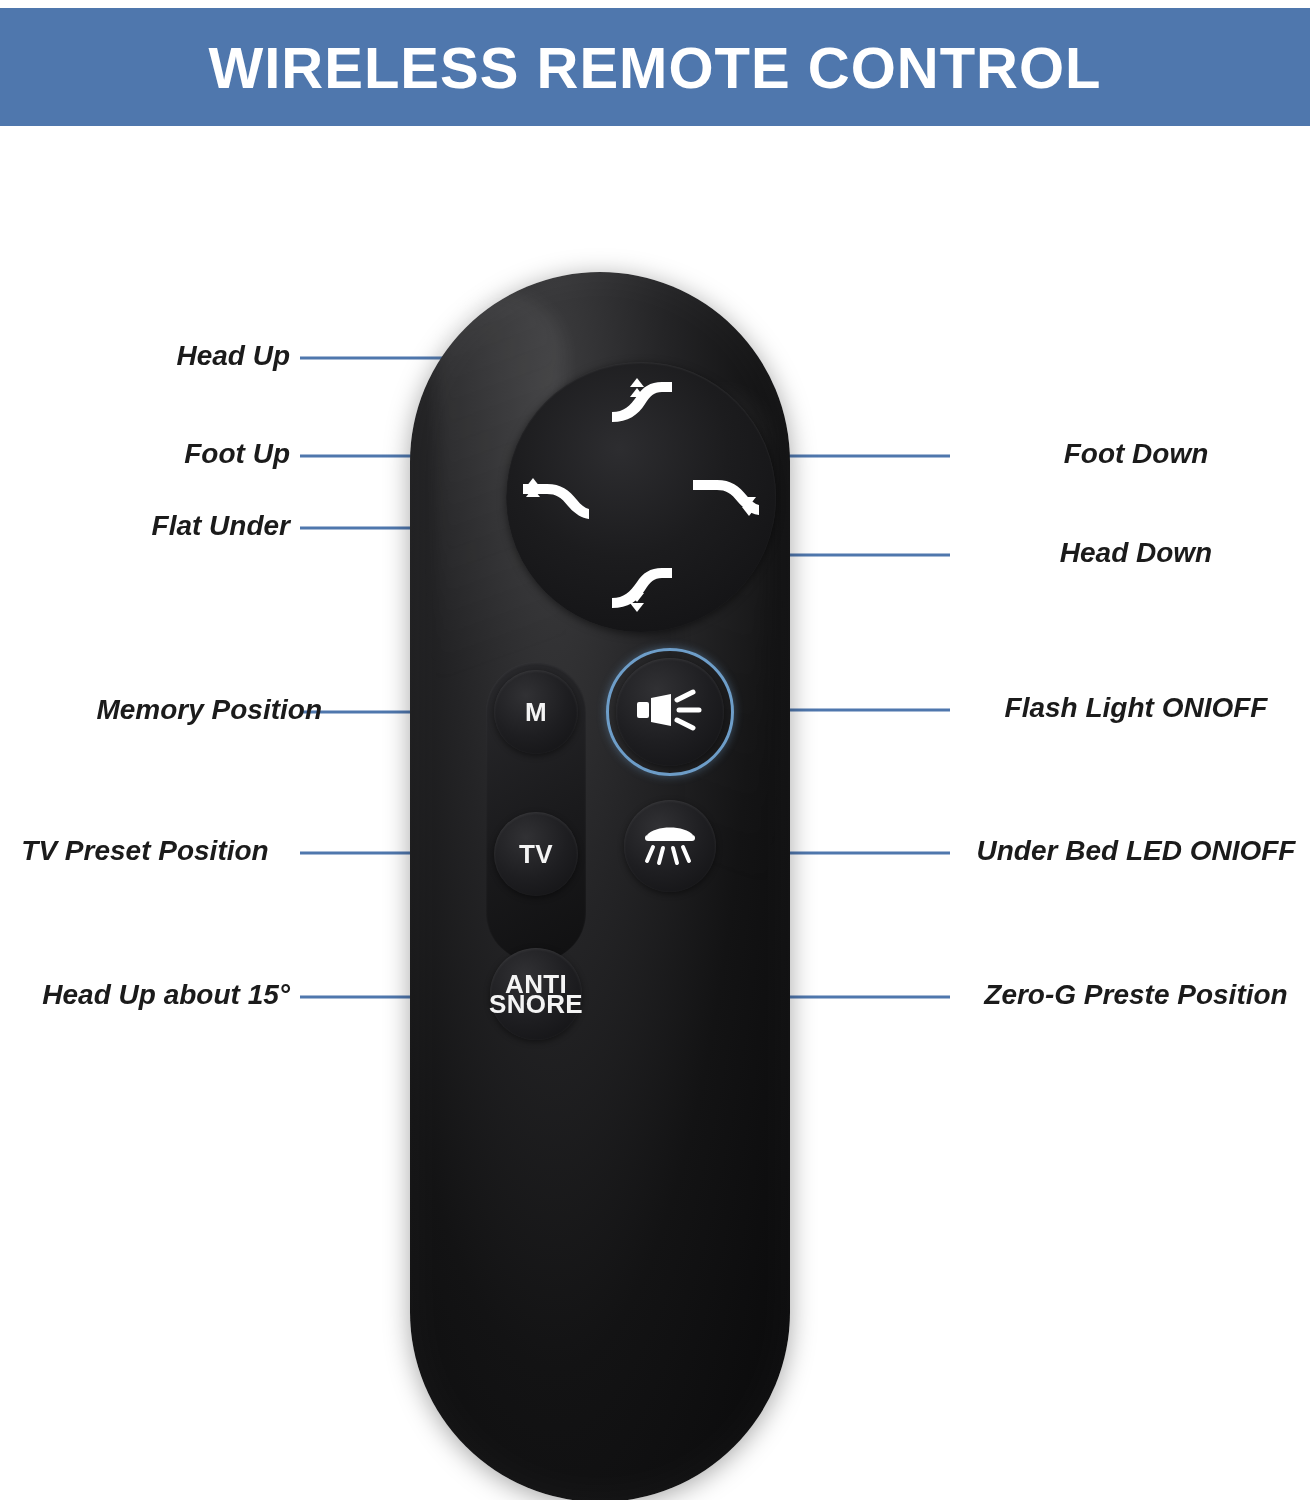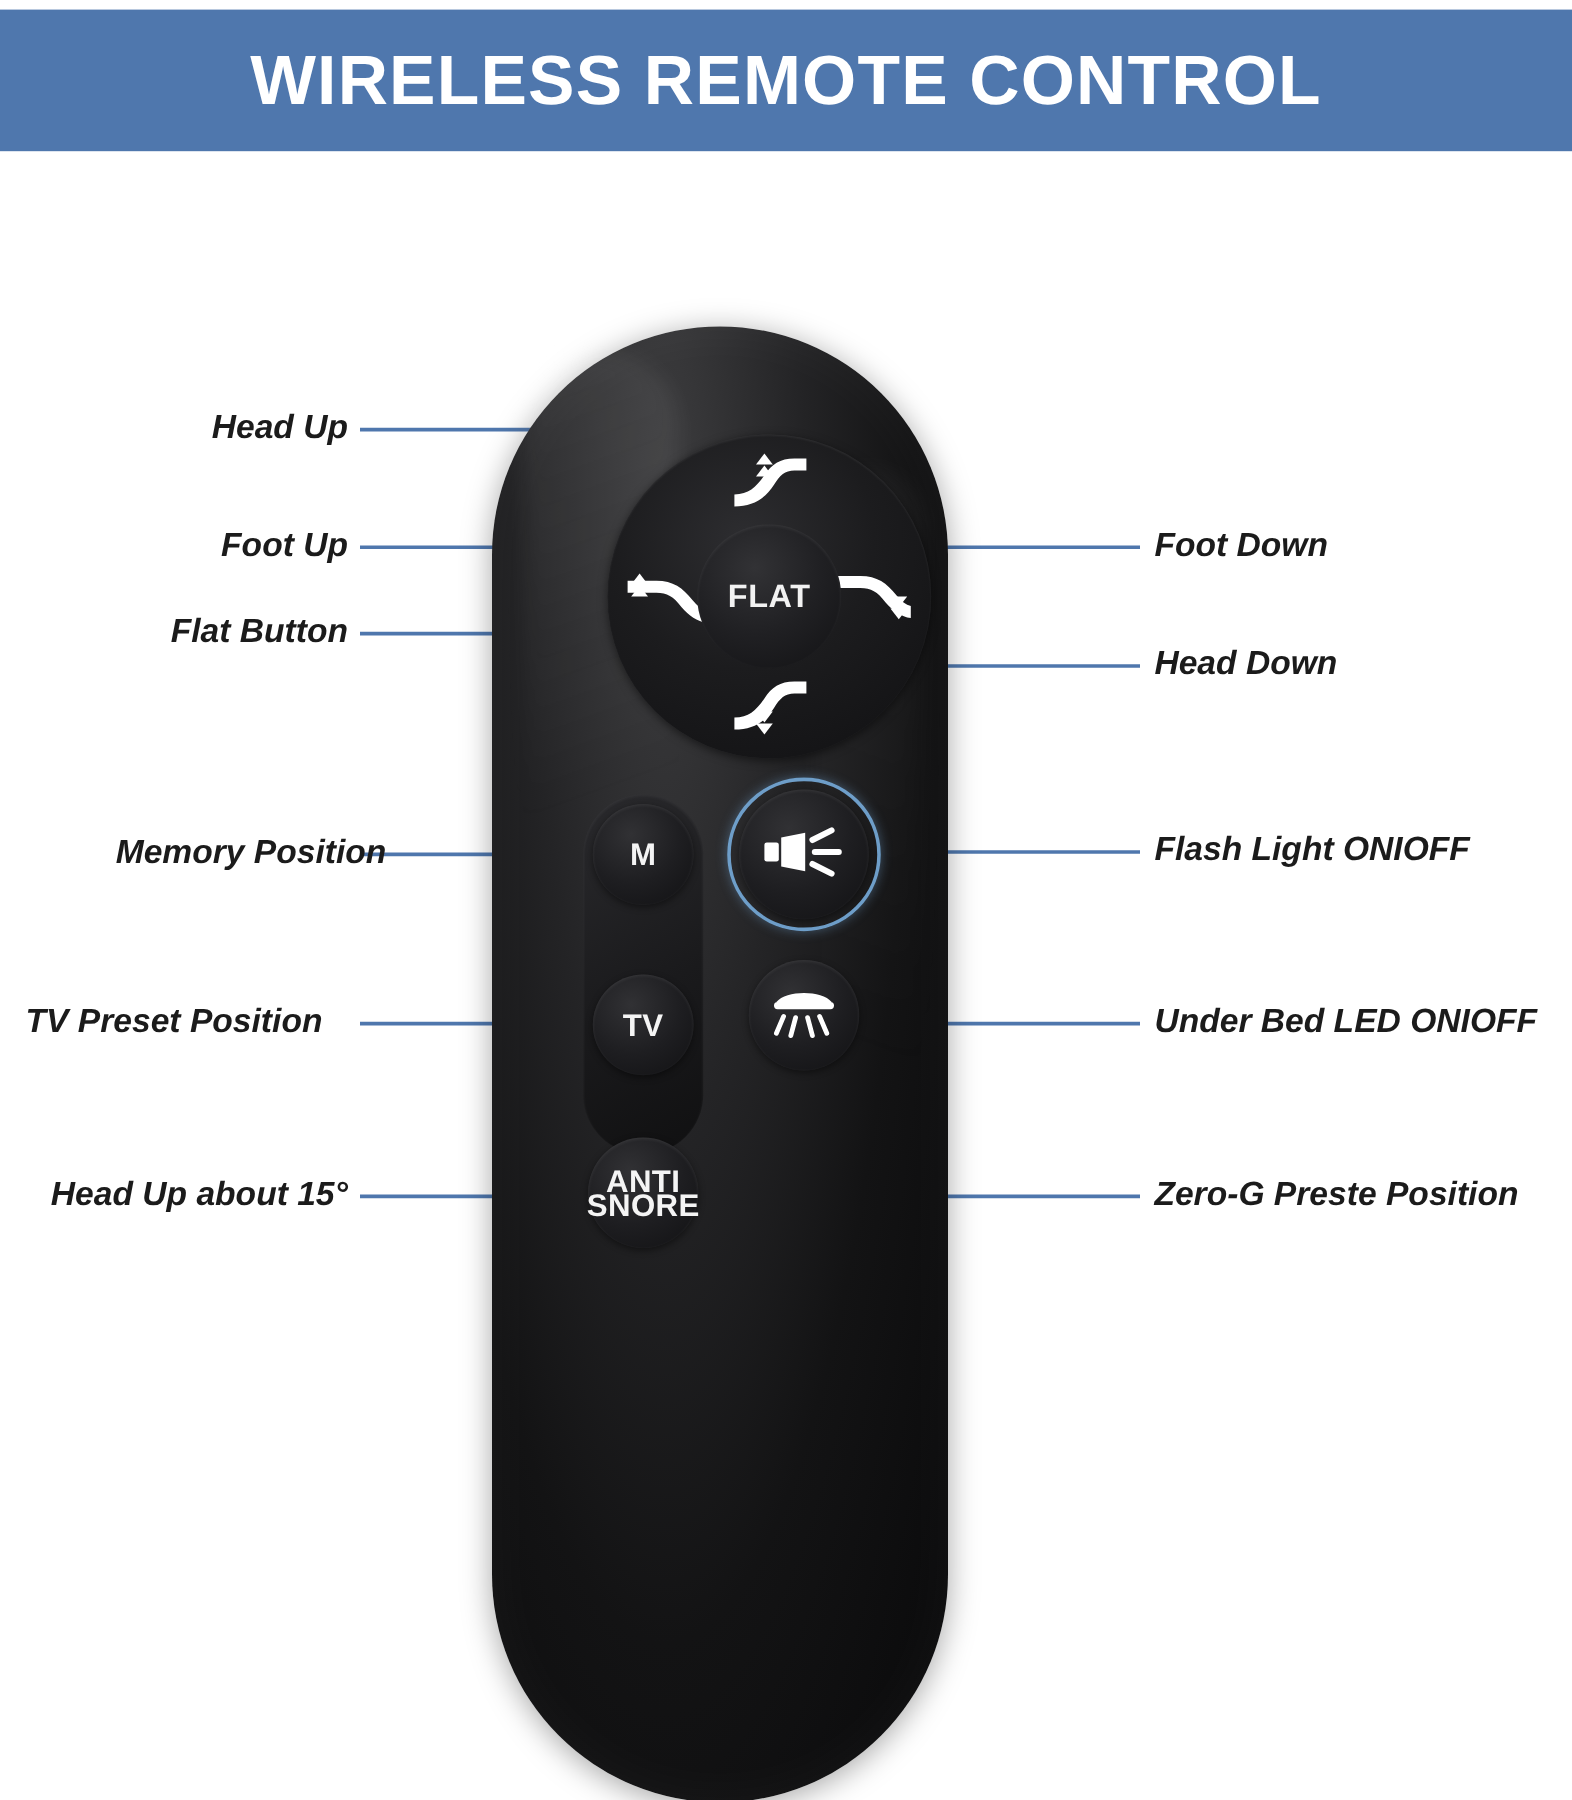--- a/index.html
+++ b/index.html
@@ -174,21 +174,21 @@
   .label {
     position: absolute;
     color: #1b1b1b;
     font-size: 28px;
     font-weight: bold;
     white-space: nowrap;
     font-family: "Liberation Sans", sans-serif;
     font-style: italic;
   }
   .label-left  { text-align: right; }
-  .label-right { text-align: left; }
+  .label-right { text-align: center; }
 
   
   .svg-overlay {
     position: absolute;
     left: 0; top: 0;
     width: 1310px;
     height: 1500px;
     pointer-events: none;
   }
 </style>
@@ -279,23 +279,20 @@
     <div class="dpad-btn dp-right">
       <span>
         <svg width="74" height="50" viewBox="0 0 74 50">
           <path d="M2 10 L 26 10 C 40 10, 48 16, 56 26 C 60 31, 64 34, 68 35 L 68 45 C 60 44, 53 39, 47 32 C 40 23, 35 20, 26 20 L 2 20 Z" fill="#ffffff"></path>
           <path d="M58 46 L 51 37 L 65 37 Z" fill="#ffffff"></path>
           <path d="M58 36 L 51 27 L 65 27 Z" fill="#ffffff"></path>
         </svg>
       </span>
     </div>
 
-    <div class="flat-btn">
-      <span class="flat-label">FLAT</span>
-    </div>
   </div>
 
   <div class="btn-pill"></div>
 
   <div class="btn-round btn-m">
     <span class="btn-text">M</span>
   </div>
 
   <div class="btn-round btn-tv">
     <span class="btn-text">TV</span>
@@ -333,21 +330,21 @@
       </svg>
     </span>
   </div>
 
 </div>
 
 <div class="label label-left" style="left:0; top:340px; width:290px;">Head Up</div>
 
 <div class="label label-left" style="left:0; top:438px; width:290px;">Foot Up</div>
 
-<div class="label label-left" style="left:0; top:510px; width:290px;">Flat Button</div>
+<div class="label label-left" style="left:0; top:510px; width:290px;">Flat Under</div>
 
 <div class="label label-left" style="left:0; top:694px; width:290px;padding-left:32px;">Memory Position</div>
 
 <div class="label label-left" style="left:0; top:835px; width:290px;text-align:center;">TV Preset Position</div>
 
 <div class="label label-left" style="left:0; top:979px; width:290px;">Head Up about 15°</div>
 
 <div class="label label-right" style="left:962px; top:438px; width:348px;">Foot Down</div>
 
 <div class="label label-right" style="left:962px; top:537px; width:348px;">Head Down</div>

